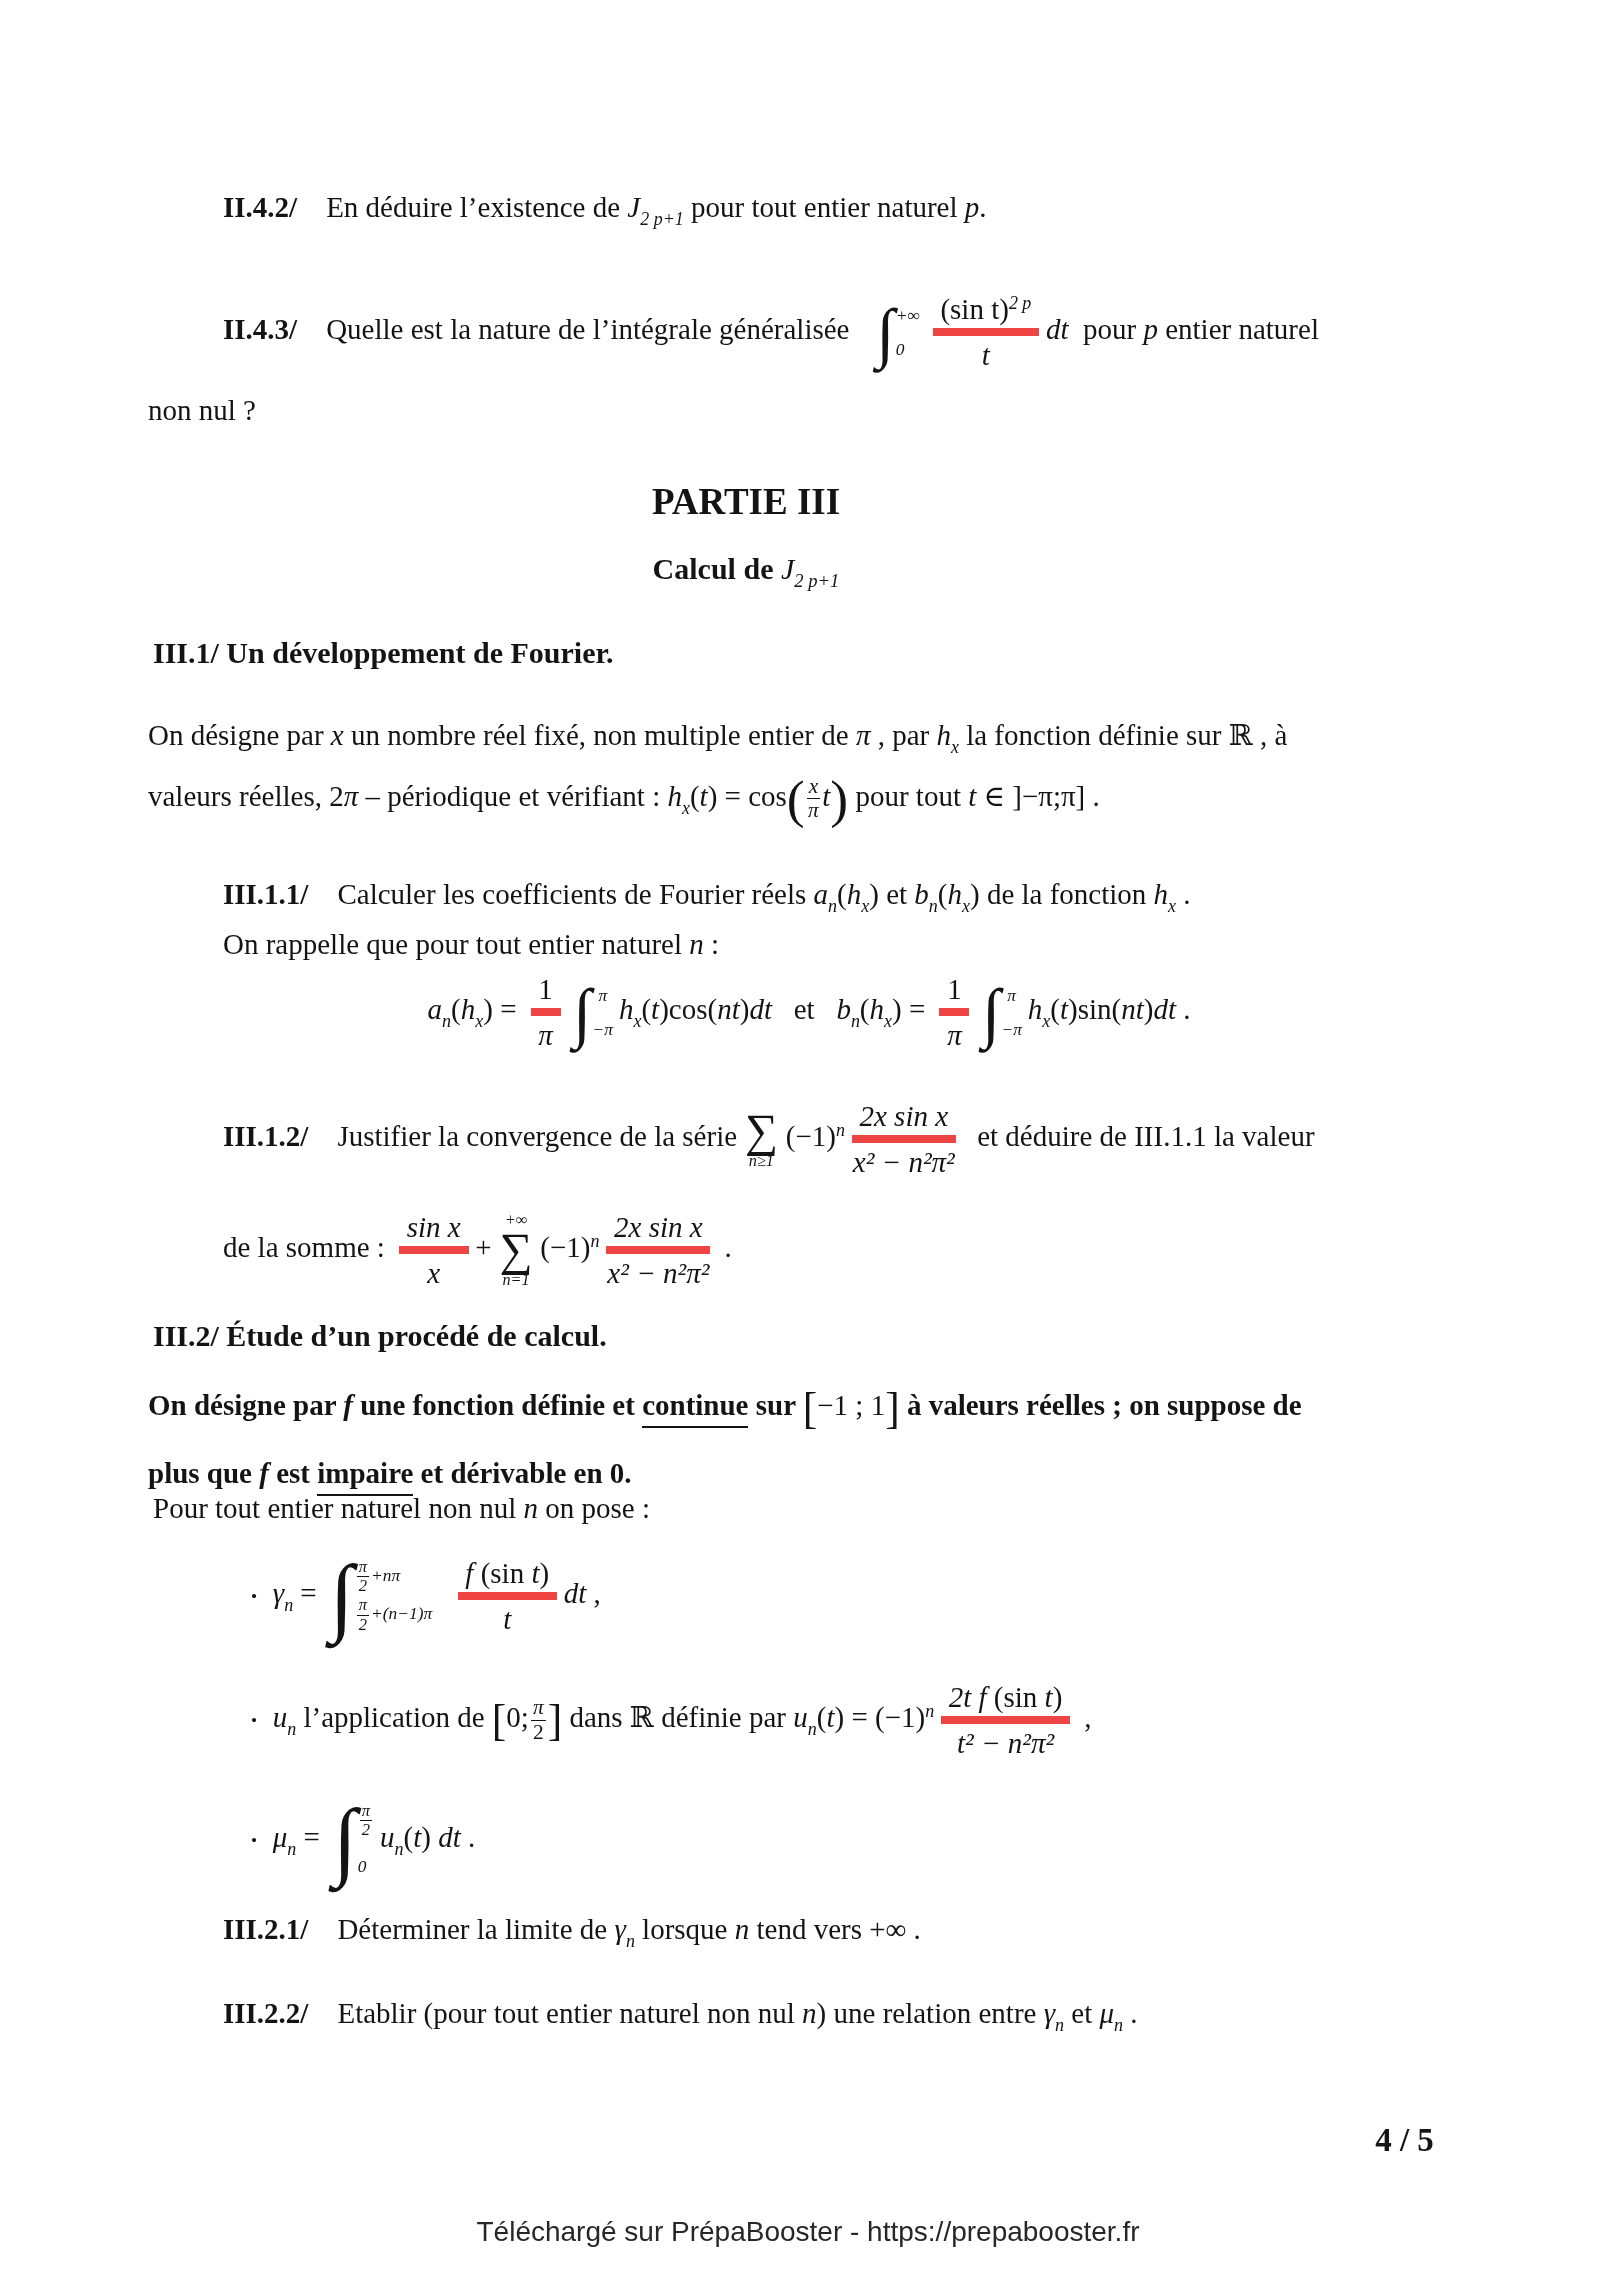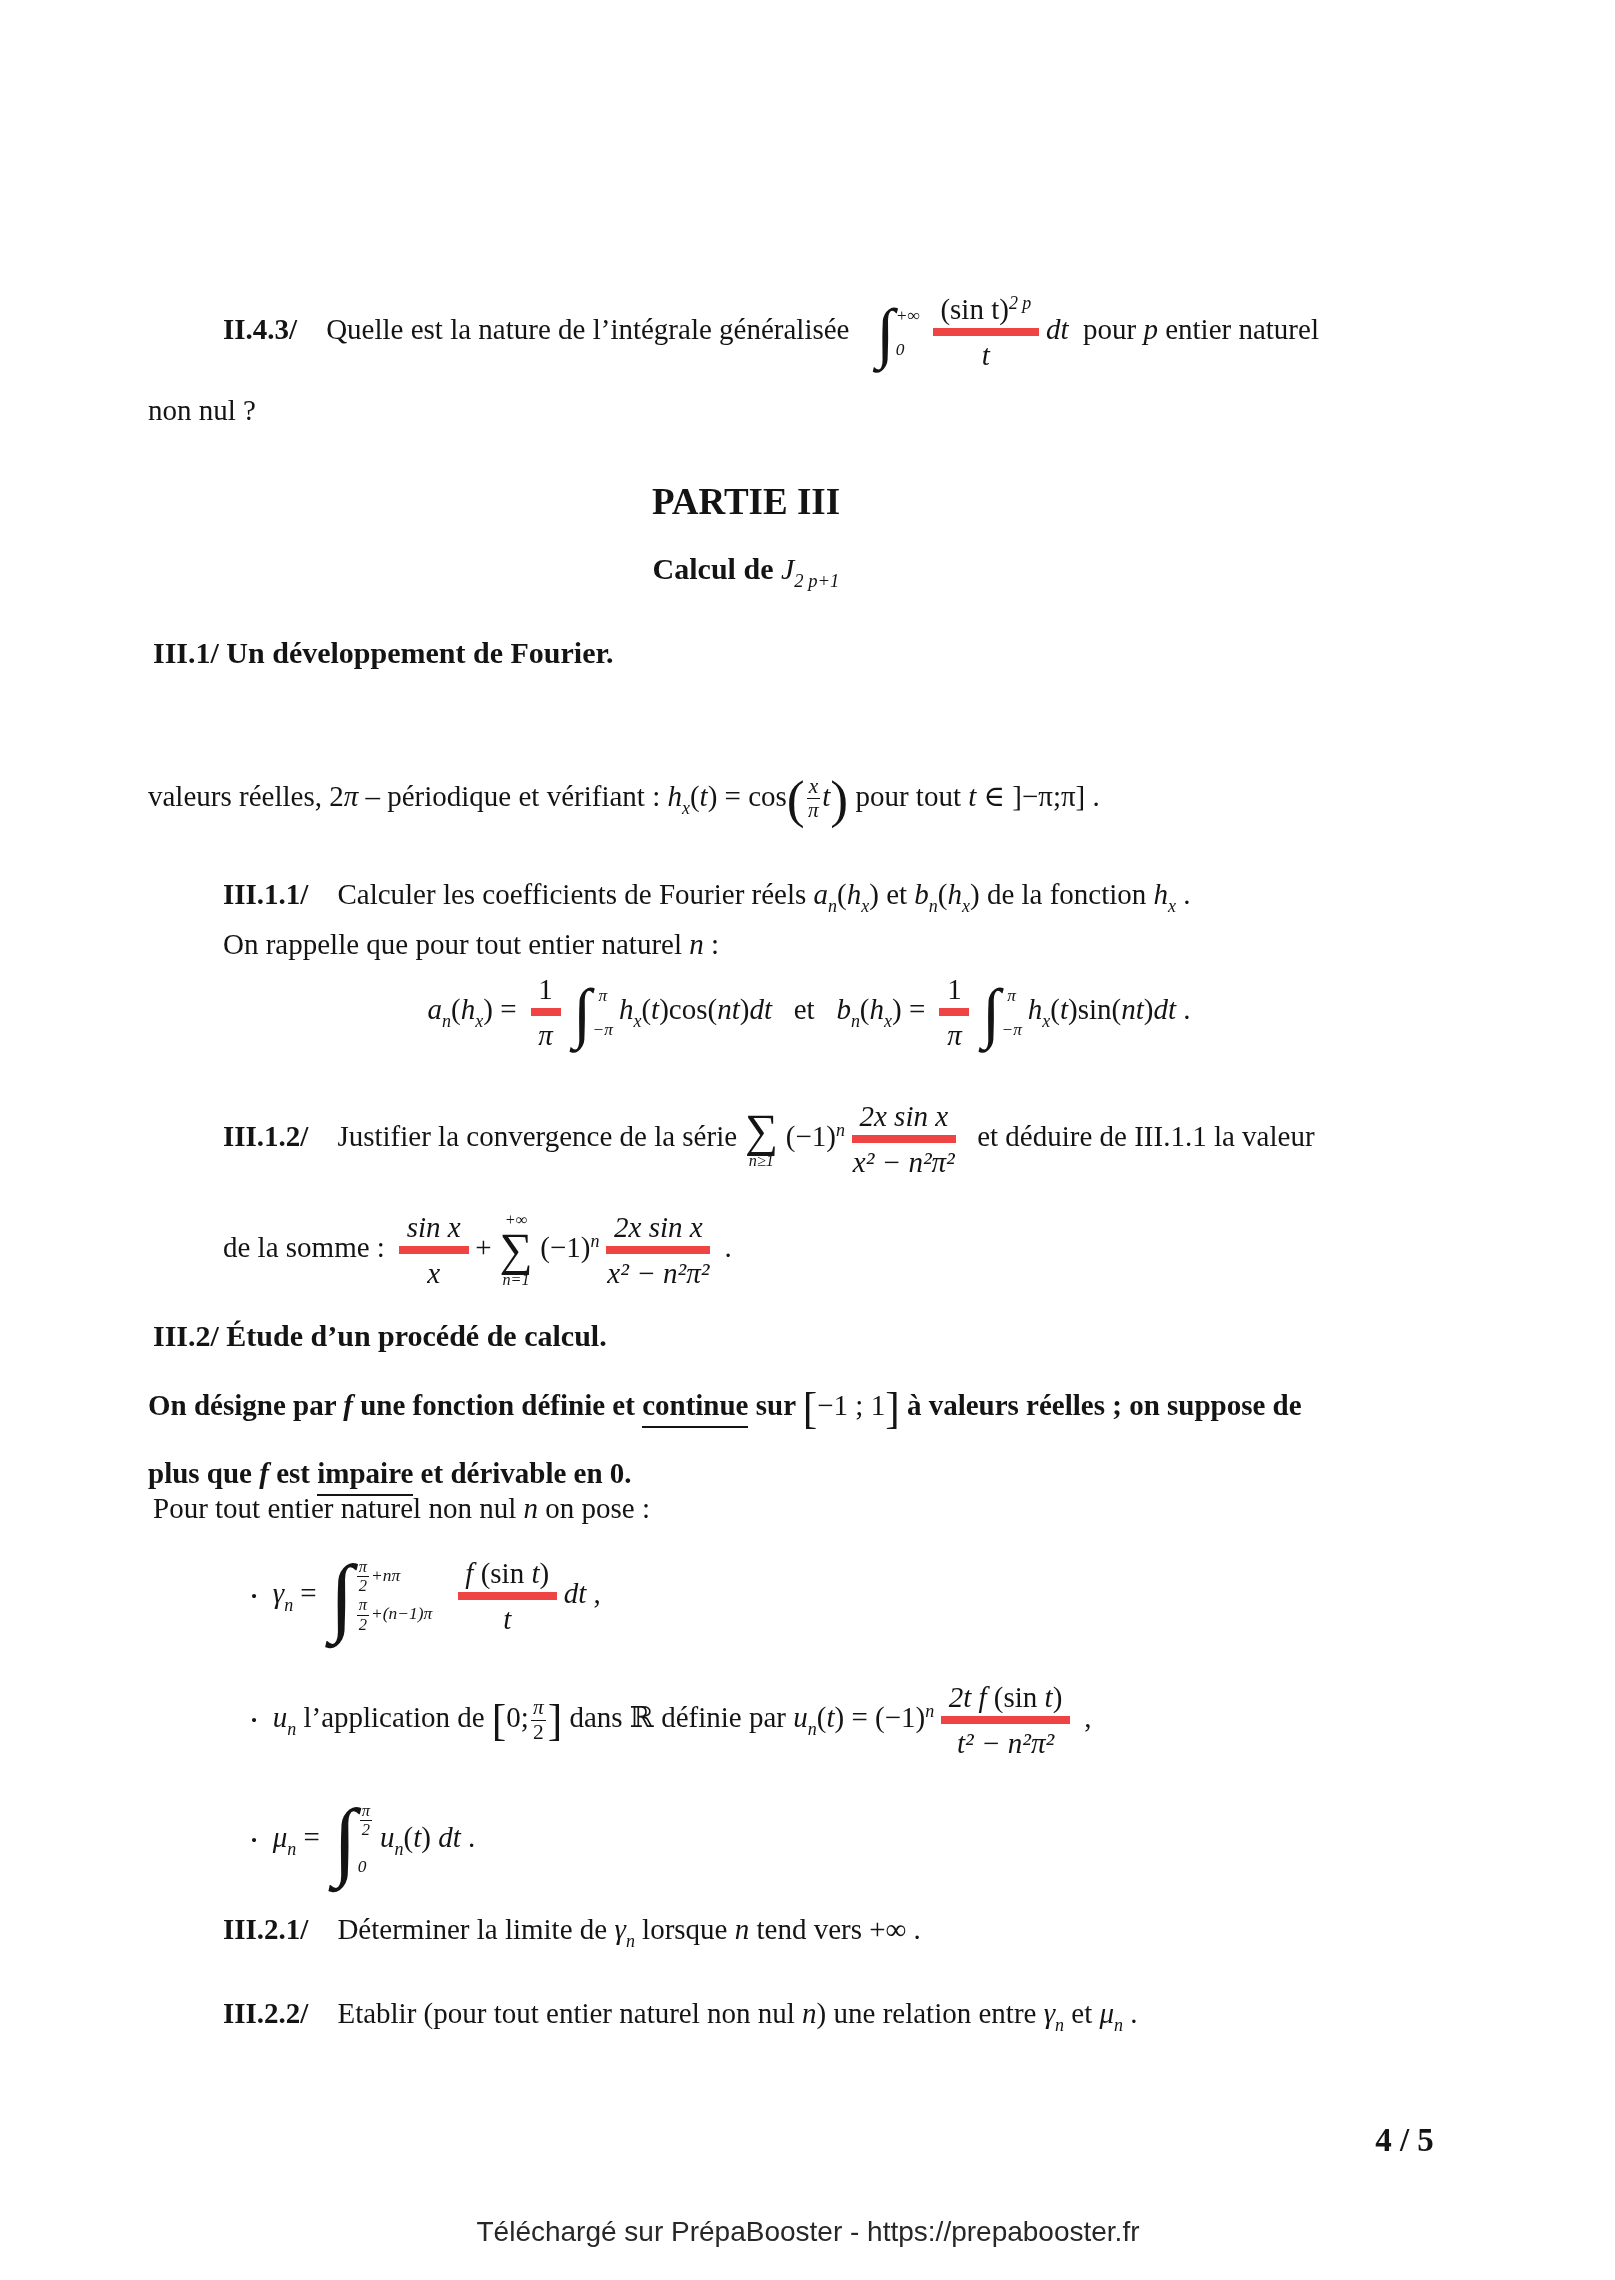--- a/index.html
+++ b/index.html
@@ -51,20 +51,25 @@
   .heading{font-size:30px;font-weight:bold;}
   .pagenum{font-weight:bold;font-size:33px;}
   .footer{font-family:"Liberation Sans","DejaVu Sans",sans-serif;font-size:28px;color:#272727;}
   .center{text-align:center;}
 </style>
 </head>
 <body>
 
 <div class="page">
 
+  <div class="line" style="top:191px;left:223px;">
+    <span class="inner">
+      <span class="lbl">II.4.2/</span><span>En déduire l’existence de </span><span class="it">J</span><span class="sb">2 p+1</span><span> pour tout entier naturel </span><span class="it">p</span><span>.</span>
+    </span>
+  </div>
 
   <div class="line" style="top:293px;left:223px;">
     <span class="inner">
       <span class="lbl">II.4.3/</span><span>Quelle est la nature de l’intégrale généralisée</span><span class="intg" style="margin-left:27px;">
           <span class="isym">∫</span>
           <span class="ilims">
             <span class="iu">+∞</span>
             <span class="il">0</span>
           </span>
         </span><span class="frac"><span class="fn"><span>(sin t)</span><span class="sp">2 p</span></span><span class="fd it">t</span></span><span class="it">dt</span><span>&nbsp;&nbsp;</span><span>pour </span><span class="it">p</span><span> entier naturel</span>
@@ -80,20 +85,25 @@
   <div class="line center subtitle" style="top:552px;left:146px;width:1200px;">
     <span class="inner">
       <span class="b">Calcul de </span><span class="it">J</span><span class="sb">2 p+1</span>
     </span>
   </div>
 
   <div class="line heading" style="top:636px;left:153px;">
     <span>III.1/  Un développement de Fourier.</span>
   </div>
 
+  <div class="line" style="top:718px;left:148px;">
+    <span class="inner">
+      <span>On désigne par </span><span class="it">x</span><span> un nombre réel fixé, non multiple entier de </span><span class="it">π</span><span> , par </span><span class="it">h</span><span class="sb">x</span><span> la fonction définie sur </span><span>ℝ</span><span> , à</span>
+    </span>
+  </div>
   <div class="line" style="top:776px;left:148px;">
     <span class="inner">
       <span>valeurs réelles,  2</span><span class="it">π</span><span> – périodique et vérifiant :  </span><span class="it">h</span><span class="sb">x</span><span>(</span><span class="it">t</span><span>)</span><span> = cos</span><span class="bigp">(</span><span class="mfrac"><span class="mn it">x</span><span class="md it">π</span></span><span class="it">t</span><span class="bigp">)</span><span>  pour tout </span><span class="it">t</span><span> ∈ ]−π;π] .</span>
     </span>
   </div>
 
   <div class="line" style="top:878px;left:223px;">
     <span class="inner">
       <span class="lbl">III.1.1/</span><span>Calculer les coefficients de Fourier réels </span><span class="it">a</span><span class="sb">n</span><span>(</span><span class="it">h</span><span class="sb">x</span><span>)</span><span> et </span><span class="it">b</span><span class="sb">n</span><span>(</span><span class="it">h</span><span class="sb">x</span><span>)</span><span> de la fonction </span><span class="it">h</span><span class="sb">x</span><span> .</span>
     </span>

